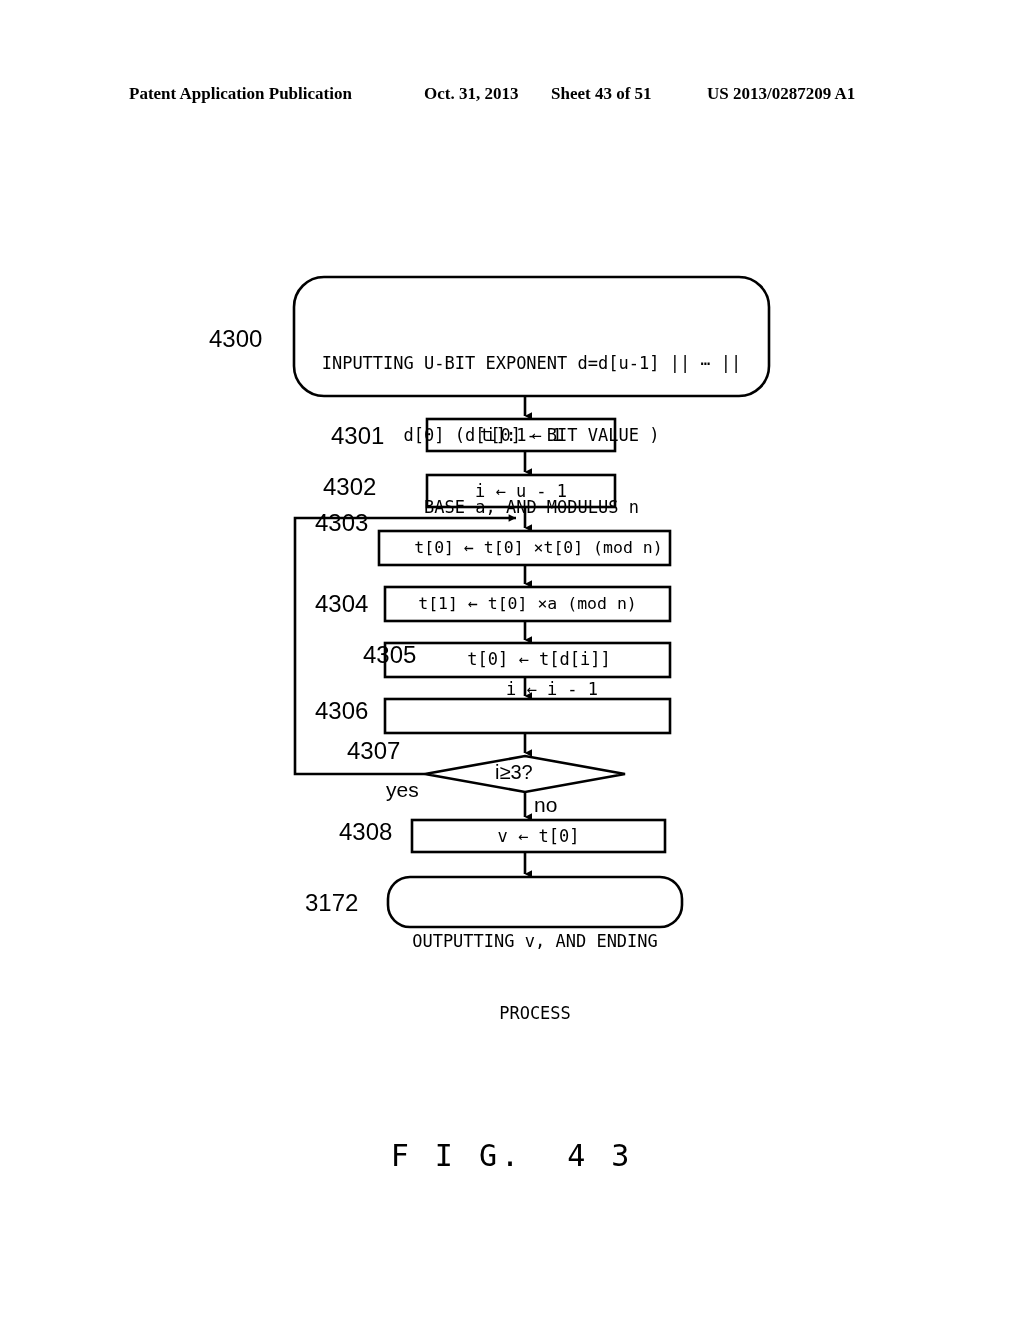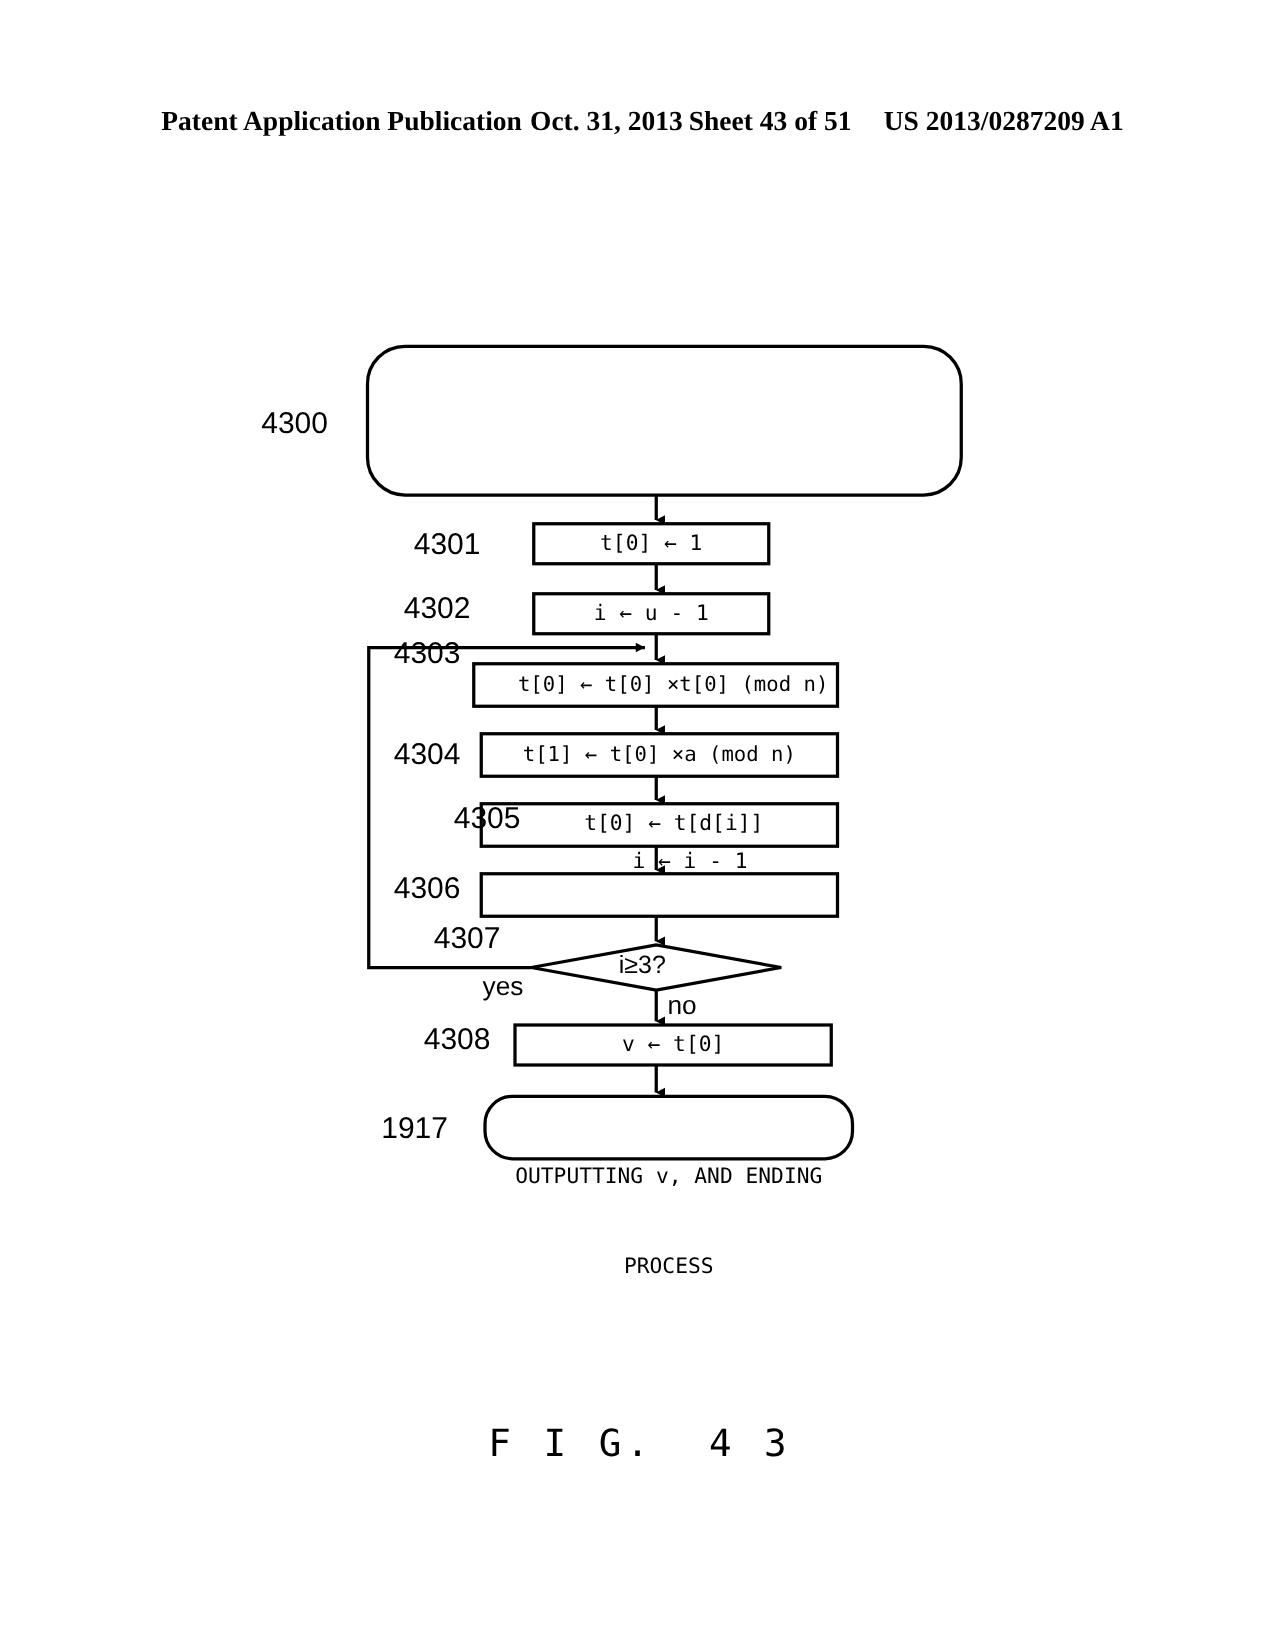--- a/index.html
+++ b/index.html
@@ -18,21 +18,21 @@
 
   
   #page-header {
     position: absolute;
     left: 0;
     top: 84px;
     width: 824px;
     height: 30px;
     font-family: "Liberation Serif", serif;
     font-weight: bold;
-    font-size: 22px;
+    font-size: 17px;
     letter-spacing: 0px;
     white-space: nowrap;
   }
   #page-header .hdr-pub   { position: absolute; left: 129px; top: 0; }
   #page-header .hdr-date  { position: absolute; left: 424px; top: 0; }
   #page-header .hdr-sheet { position: absolute; left: 551px; top: 0; }
   #page-header .hdr-num   { position: absolute; left: 707px; top: 0; }
 
   
   #flowchart {
@@ -165,20 +165,25 @@
       <line x1="525" y1="733" x2="525" y2="753" marker-end="url(#arrowDown)"></line>
 
       <line x1="525" y1="792" x2="525" y2="817" marker-end="url(#arrowDown)"></line>
 
       <line x1="525" y1="852" x2="525" y2="874" marker-end="url(#arrowDown)"></line>
 
       <polyline points="425,774 295,774 295,518 516,518" marker-end="url(#arrowRight)"></polyline>
     </g>
   </svg>
 
+  <div class="node-text" style="left:294px; top:303px; width:475px;">
+    <div>INPUTTING U-BIT EXPONENT d=d[u-1] || ⋯ ||</div>
+    <div>d[0] (d[i]:1- BIT VALUE )</div>
+    <div>BASE a, AND MODULUS n</div>
+  </div>
 
   <div class="node-text" style="left:427px; top:423px; width:188px;">t[0] ← 1</div>
 
   <div class="node-text" style="left:427px; top:479px; width:188px;">i ← u - 1</div>
 
   <div class="node-text small" style="left:379px; top:536px; width:319px;">t[0] ← t[0] ×t[0] (mod n)</div>
 
   <div class="node-text small" style="left:385px; top:592px; width:285px;">t[1] ← t[0] ×a (mod n)</div>
 
   <div class="node-text" style="left:377px; top:647px; width:324px;">t[0] ← t[d[i]]</div>
@@ -199,17 +204,17 @@
 
   <div class="ref-num" style="left:209px; top:325px;">4300</div>
   <div class="ref-num" style="left:331px; top:422px;">4301</div>
   <div class="ref-num" style="left:323px; top:473px;">4302</div>
   <div class="ref-num" style="left:315px; top:509px;">4303</div>
   <div class="ref-num" style="left:315px; top:590px;">4304</div>
   <div class="ref-num" style="left:315px; top:641px;margin-left:48px;">4305</div>
   <div class="ref-num" style="left:315px; top:697px;">4306</div>
   <div class="ref-num" style="left:347px; top:737px;">4307</div>
   <div class="ref-num" style="left:339px; top:818px;">4308</div>
-  <div class="ref-num" style="left:305px; top:889px;">1917</div>
+  <div class="ref-num" style="left:305px; top:889px;">3172</div>
 
 </div>
 
 <div id="fig-caption">F I G.  4 3</div>
 
 </body></html>

